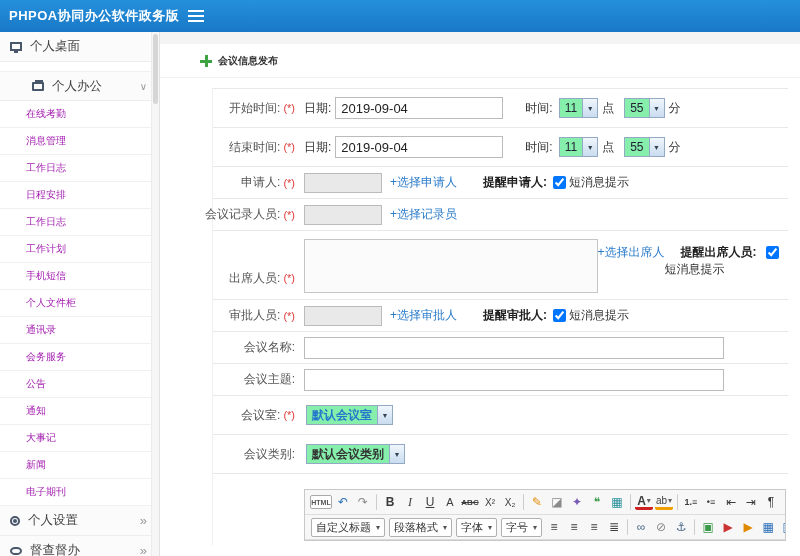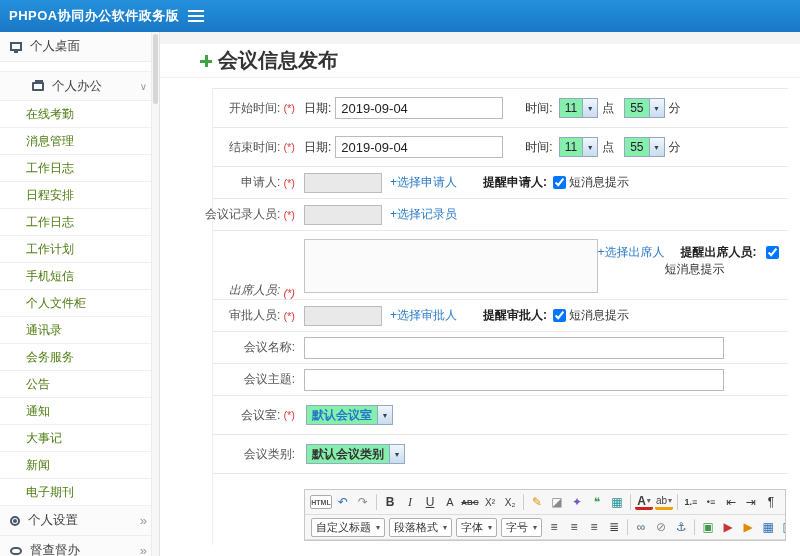--- a/index.html
+++ b/index.html
@@ -35,41 +35,41 @@
   .ic-briefcase::before { content:""; position:absolute; top:-4px; left:1px; width:4px;
                           height:2px; border:2px solid #49576b; border-bottom:none; }
   .ic-gear { width:10px; height:10px; border:2px solid #49576b; border-radius:50%; }
   .ic-gear::before { content:""; position:absolute; inset:1px; background:#49576b; border-radius:50%; }
   .ic-eye { width:12px; height:8px; border:2px solid #49576b; border-radius:50% / 60%; }
   .chev { margin-left:auto; color:#999; font-style:normal; }
   .chev::before { content:"∨"; font-size:10px; }
   .more { margin-left:auto; color:#999; font-style:normal; }
   .more::before { content:"»"; font-size:13px; }
   .side-list {}
-  .side-item { height:27px; line-height:26px; padding-left:26px; font-size:12px;
-               color:#4d7c0f; border-bottom:1px solid #f0f0f0; cursor:pointer; }
+  .side-item { height:27px; line-height:26px; padding-left:26px; font-size:10px;
+               color:#a21caf; border-bottom:1px solid #f0f0f0; cursor:pointer; }
 
   
   .main { position:absolute; top:32px; left:160px; right:0; bottom:0; background:#fff; overflow:hidden; }
   .topstrip { height:12px; background:#f4f4f4; }
   .page-head { height:34px; display:flex; align-items:center; padding-left:40px;
                border-bottom:1px solid #f2f2f2; }
   .plus { position:relative; width:12px; height:12px; margin-right:6px; flex:none; }
   .plus::before { content:""; position:absolute; left:0; top:5px; width:12px; height:3px; background:#3fa344; }
   .plus::after  { content:""; position:absolute; left:5px; top:0; width:3px; height:12px; background:#3fa344; }
-  .page-title-text { font-size:20px; font-weight:bold; color:#333; }
+  .page-title-text { font-size:10px; font-weight:bold; color:#333; }
 
   
   .form { margin:10px 0 0 52px; width:576px; border-top:1px solid #e8e8e8;
           border-left:1px solid #efefef; }
   .frow { display:flex; border-bottom:1px solid #e8e8e8; min-height:32px; }
   .frow.last { border-bottom:none; }
   .flabel { width:84px; flex:none; display:flex; justify-content:flex-end; align-items:center;
             font-size:12px; color:#555; padding-right:2px; white-space:nowrap; }
-  .frow.top-label .flabel { align-items:flex-end; padding-top:26px;font-style:italic; }
+  .frow.top-label .flabel { align-items:center; padding-top:26px; }
   .req { color:#e03a3a; font-weight:normal; margin-left:3px; font-size:11px; }
   .fbody { flex:1; display:flex; align-items:center; padding:4px 0 4px 7px;
            font-size:12px; color:#333; flex-wrap:nowrap; }
   .fbody.col { flex-direction:row; align-items:flex-start; padding-top:8px; padding-bottom:6px; }
   .sub { color:#333; margin-right:4px; white-space:nowrap; }
   .gap { margin-left:22px; }
   .inp { height:22px; border:1px solid #bbb; background:#fff; font-size:13px; color:#222;
          padding:0 5px; font-family:inherit; }
   .inp.date { width:168px; }
   .inp.small { width:78px; background:#e9e9e9; height:20px; }

